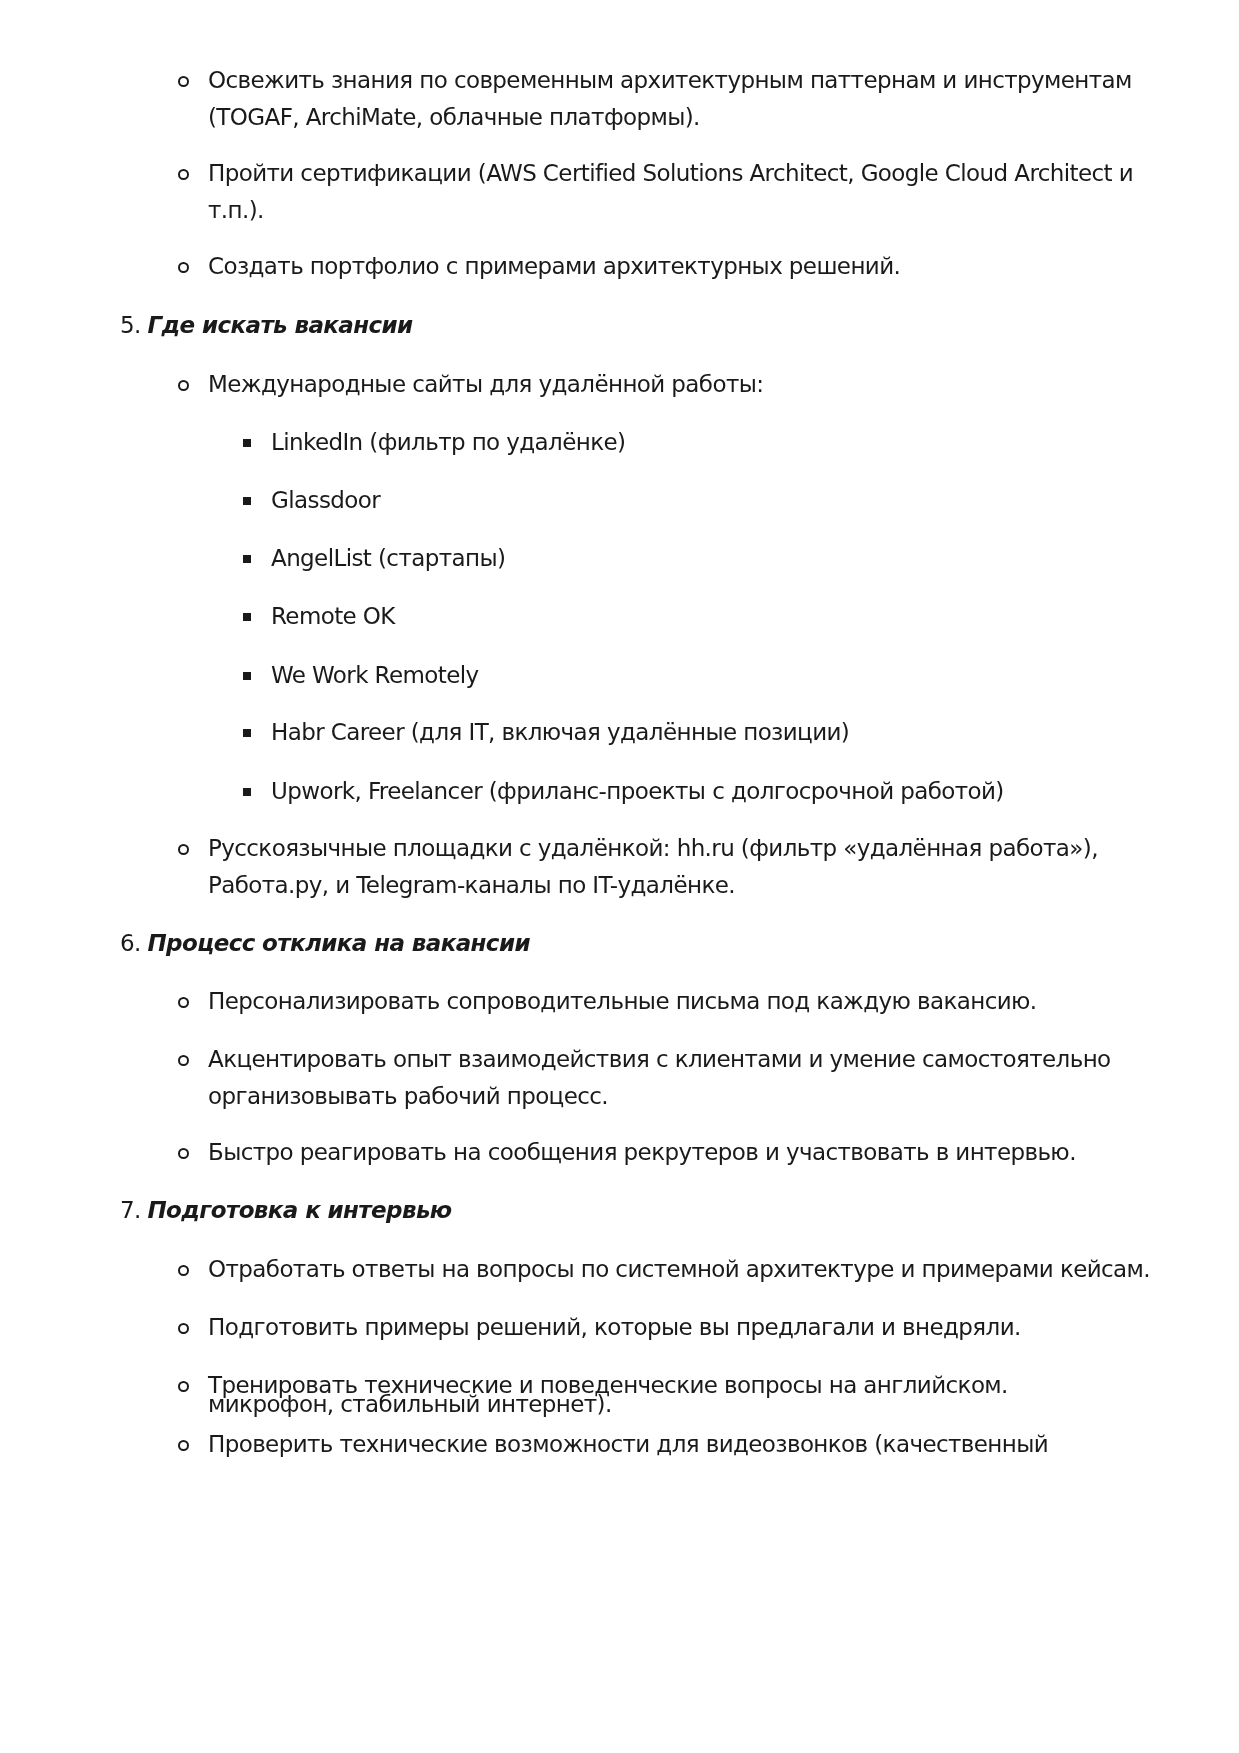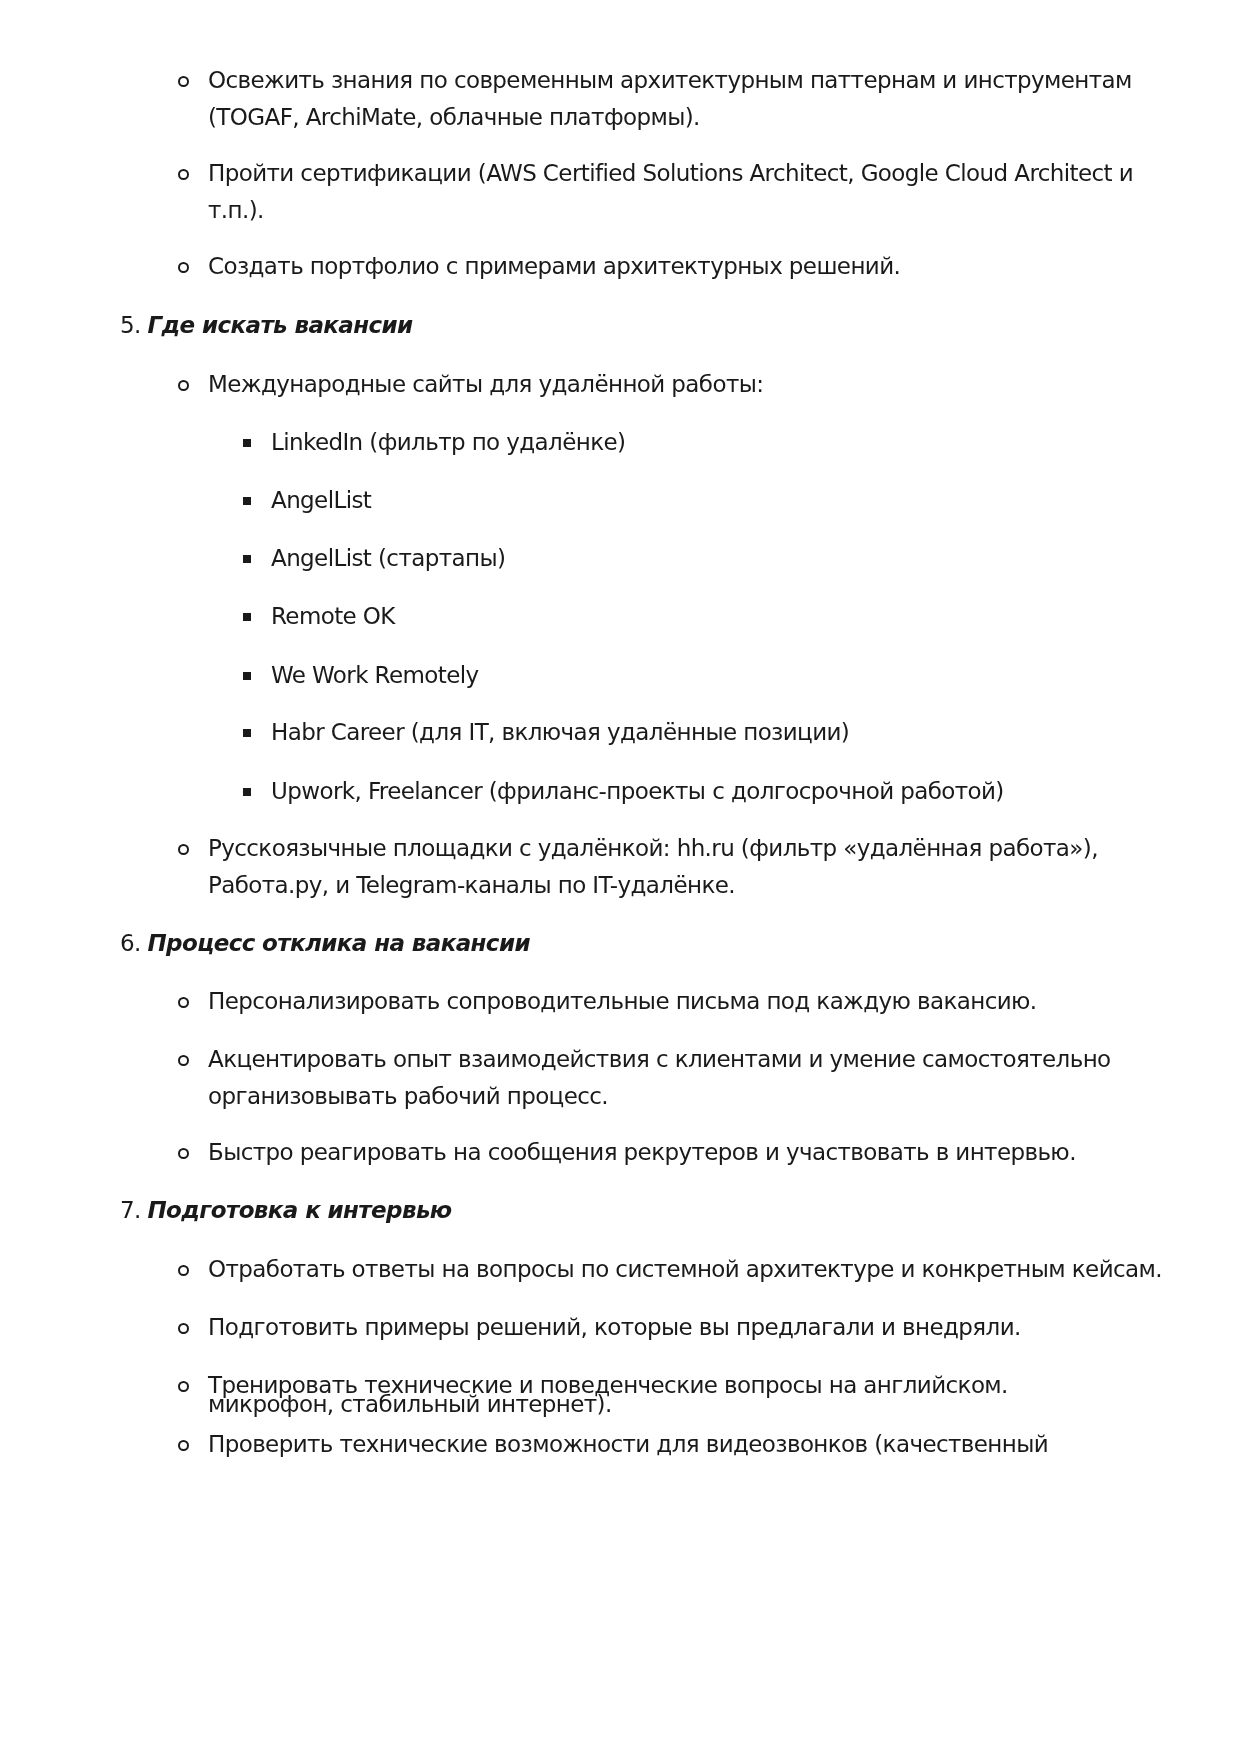--- a/index.html
+++ b/index.html
@@ -56,21 +56,21 @@
     <span class="sub-marker"></span>
     <span>Международные сайты для удалённой работы:</span>
   </div>
 
   <div class="line subsub" style="top:422px">
     <span class="sq-marker"></span>
     <span>LinkedIn (фильтр по удалёнке)</span>
   </div>
   <div class="line subsub" style="top:480px">
     <span class="sq-marker"></span>
-    <span>AngelList</span>
+    <span>Glassdoor</span>
   </div>
   <div class="line subsub" style="top:538px">
     <span class="sq-marker"></span>
     <span>AngelList (стартапы)</span>
   </div>
   <div class="line subsub" style="top:596px">
     <span class="sq-marker"></span>
     <span>Remote OK</span>
   </div>
   <div class="line subsub" style="top:655px">
@@ -111,21 +111,21 @@
     <span>Быстро реагировать на сообщения рекрутеров и участвовать в интервью.</span>
   </div>
 
   <div class="line head" style="top:1190px">
     <span class="num">7.</span>
     <span class="title">Подготовка к интервью</span>
   </div>
 
   <div class="line sub" style="top:1249px">
     <span class="sub-marker"></span>
-    <span>Отработать ответы на вопросы по системной архитектуре и конкретным кейсам.</span>
+    <span>Отработать ответы на вопросы по системной архитектуре и примерами кейсам.</span>
   </div>
   <div class="line sub" style="top:1307px">
     <span class="sub-marker"></span>
     <span>Подготовить примеры решений, которые вы предлагали и внедряли.</span>
   </div>
   <div class="line sub" style="top:1424px">
     <span class="sub-marker"></span>
     <span>Проверить технические возможности для видеозвонков (качественный</span>
   </div>
   <div class="line sub" style="top:1365px">

